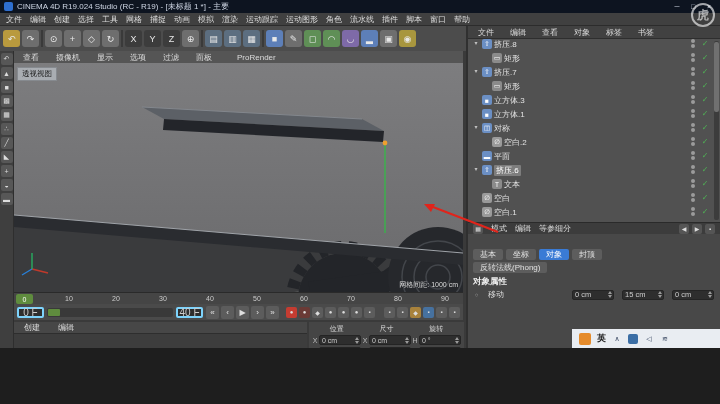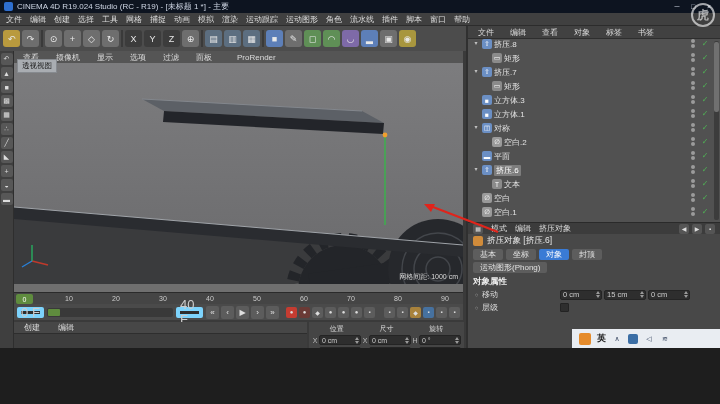--- a/index.html
+++ b/index.html
@@ -19,28 +19,28 @@
   .toolbar{position:absolute;left:0;top:26px;width:466px;height:25px;background:#4c4c4c;display:flex;align-items:center;gap:2px;padding:0 3px}
   .ic{width:17px;height:17px;border-radius:3px;background:#666;display:flex;align-items:center;justify-content:center;font-size:9px;color:#e8e8e8;flex:none}
   .ic.sep{width:2px;height:17px;border-radius:0;background:#3a3a3a}
   
   .leftstrip{position:absolute;left:0;top:51px;width:14px;height:353px;background:#3f3f3f;border-right:1px solid #2e2e2e;display:flex;flex-direction:column;align-items:center;padding-top:2px;gap:2px}
   .lic{width:12px;height:12px;background:#575757;border-radius:2px;display:flex;align-items:center;justify-content:center;font-size:7px;color:#ddd;flex:none}
   
   .viewport{position:absolute;left:14px;top:51px;width:449px;height:241px;background:#6f6f6f}
   .vp-menu{position:absolute;left:0;top:0;width:100%;height:12px;background:#555;display:flex;align-items:center;gap:9px;padding:0 5px;color:#e0e0e0;z-index:5}
   .vp-menu span:last-child{margin-left:8px}
-  .vp-canvas{position:absolute;left:0;top:4px;width:449px;height:229px;overflow:hidden}
+  .vp-canvas{position:absolute;left:0;top:12px;width:449px;height:229px;overflow:hidden}
   .view-label{position:absolute;left:3px;top:4px;background:#a9adb2;color:#1c1c1c;padding:1px 4px;font-size:7.5px;border:1px solid #868a8f;z-index:6}
   .grid-label{position:absolute;right:5px;bottom:2px;font-size:7px;color:#dcdcdc;z-index:6}
   
   .ruler{position:absolute;left:14px;top:292px;width:449px;height:12px;background:#454545;border-top:1px solid #2a2a2a;display:flex;justify-content:space-between;align-items:center;padding:0 14px 0 8px;font-size:7px;color:#ccc}
   .playhead{position:absolute;left:2px;top:1px;width:17px;height:10px;background:var(--playhead-green,#5f8c3e);border-radius:2px;color:#fff;font-size:7px;display:flex;align-items:center;justify-content:center;z-index:4}
   .transport{position:absolute;left:14px;top:304px;width:449px;height:16px;background:#4a4a4a;display:flex;align-items:center;gap:3px;padding:0 3px}
-  .tfield{background:#2e2e2e;border:4px solid #7dd3fc;border-radius:2px;height:11px;display:flex;align-items:center;justify-content:center;font-size:13px;color:#ccc;width:27px;flex:none}
+  .tfield{background:#2e2e2e;border:2px solid #7dd3fc;border-radius:2px;height:11px;display:flex;align-items:center;justify-content:center;font-size:10px;color:#ccc;width:27px;flex:none}
   .tslider{flex:1;height:9px;background:#393939;border-radius:2px;position:relative}
   .tthumb{position:absolute;left:1px;top:1px;width:12px;height:7px;background:var(--playhead-green,#5f8c3e);border-radius:1px}
   .tbtn{width:13px;height:13px;background:#5c5c5c;border-radius:2px;display:flex;align-items:center;justify-content:center;font-size:8px;color:#e0e0e0;flex:none}
   .ric{width:11px;height:11px;border-radius:2px;display:flex;align-items:center;justify-content:center;font-size:6px;color:#ddd;background:#5c5c5c;flex:none}
   
   .matman{position:absolute;left:14px;top:322px;width:293px;height:82px;background:#3d3d3d}
   .mat-menu{height:12px;background:#474747;border-bottom:1px solid #2e2e2e;display:flex;gap:10px;align-items:center;padding:0 6px}
   
   .coordman{position:absolute;left:309px;top:322px;width:155px;height:82px;background:#454545;padding:2px 3px;font-size:7px}
   .cheads{display:flex;height:10px;align-items:center}
@@ -75,21 +75,21 @@
   .am-mode-icons{margin-left:auto;display:flex;gap:3px}
   .mic{width:10px;height:10px;background:#555;border-radius:2px;display:flex;align-items:center;justify-content:center;font-size:6px;color:#ddd}
   .am-title{position:absolute;left:0;top:208px;width:100%;height:14px;display:flex;align-items:center;gap:4px;padding:0 5px;font-size:8.5px;color:#e6e6e6}
   .am-objicon{width:10px;height:10px;background:#d08b3a;border-radius:2px;flex:none}
   .am-tabs{position:absolute;left:5px;top:223px;display:flex;gap:3px}
   .am-tabs2{position:absolute;left:5px;top:236px;display:flex;gap:3px}
   .tab{height:11px;padding:0 7px;background:#5d5d5d;border-radius:2px;display:flex;align-items:center;color:#e0e0e0}
   .tab.active{background:var(--accent,#3a7bd5);color:#fff}
   .am-section{position:absolute;left:5px;top:250px;font-size:8.5px;color:#ececec;font-weight:bold}
   .am-props{position:absolute;left:5px;top:262px;width:244px}
-  .prow{display:flex;align-items:center;height:13px;gap:2px}
+  .prow{display:flex;align-items:center;height:13px;gap:8px}
   .pbullet{width:7px;color:#aaa;font-size:6px;text-align:center;flex:none}
   .plabel{width:76px;white-space:nowrap;color:#dedede;flex:none}
   .pfield{width:42px;background:#2e2e2e;border:1px solid #242424;border-radius:2px;height:10px;display:flex;align-items:center;padding:0 1px 0 2px;color:#ccc;font-size:7.5px;flex:none}
   .pfield .val{flex:1}
   .chk{width:9px;height:9px;background:#2e2e2e;border:1px solid #232323;border-radius:1px}
   
   .watermark{position:absolute;right:5px;top:3px;display:flex;align-items:center;gap:5px;z-index:60;pointer-events:none;color:rgba(255,255,255,0.62)}
   .wm-logo{width:24px;height:24px;border:2px solid rgba(255,255,255,0.62);border-radius:50%;display:flex;align-items:center;justify-content:center;font-size:12px;font-weight:bold}
   .wm-text{font-size:25px;font-weight:bold;letter-spacing:2px;text-shadow:0 0 3px rgba(0,0,0,0.35)}
   .anno{position:absolute;left:414px;top:196px;width:100px;height:45px;z-index:55;pointer-events:none}
@@ -553,44 +553,40 @@
           <div class="om-thumb"></div>
         </div>
     </div>
 
     <div class="am-modebar">
       <span class="mic">▦</span>
       <span style="display:flex;gap:8px">
 
       <span class="menu-item" style="padding:0">模式</span>
           <span class="menu-item" style="padding:0">编辑</span>
-          <span class="menu-item" style="padding:0">挤压对象</span>
+          <span class="menu-item" style="padding:0">等参细分</span>
         </span>
       <span class="am-mode-icons">
         <span class="mic">◀</span>
         <span class="mic">▶</span>
         <span class="mic">▪</span>
       </span>
     </div>
 
-    <div class="am-title">
-      <span class="am-objicon"></span>
-      <span>挤压对象 [挤压.6]</span>
-    </div>
 
     <div class="am-tabs">
 
     <span class="tab">基本</span>
         <span class="tab">坐标</span>
         <span class="tab active">对象</span>
         <span class="tab">封顶</span>
       </div>
     <div class="am-tabs2">
 
-    <span class="tab">运动图形(Phong)</span>
+    <span class="tab">反转法线(Phong)</span>
       </div>
 
     <div class="am-section">对象属性</div>
 
     <div class="am-props">
       <div class="prow">
         <span class="pbullet">○</span>
         <span class="plabel">移动</span>
         <span class="pfield">
             <span class="val">0 cm</span>
@@ -606,25 +602,20 @@
               <i class="d"></i>
             </span>
           </span>
         <span class="pfield">
             <span class="val">0 cm</span>
             <span class="spin">
               <i class="u"></i>
               <i class="d"></i>
             </span>
           </span>
-      </div>
-      <div class="prow">
-        <span class="pbullet">○</span>
-        <span class="plabel">层级</span>
-        <span class="chk"></span>
       </div>
     </div>
   </div>
 
   <svg class="anno" viewBox="0 0 100 45">
     <line x1="19" y1="11" x2="84" y2="36" stroke="#e0241b" stroke-width="2"></line>
     <polygon points="10,8 21,8 17,16" fill="#e0241b"></polygon>
   </svg>
 
   <div class="watermark">

